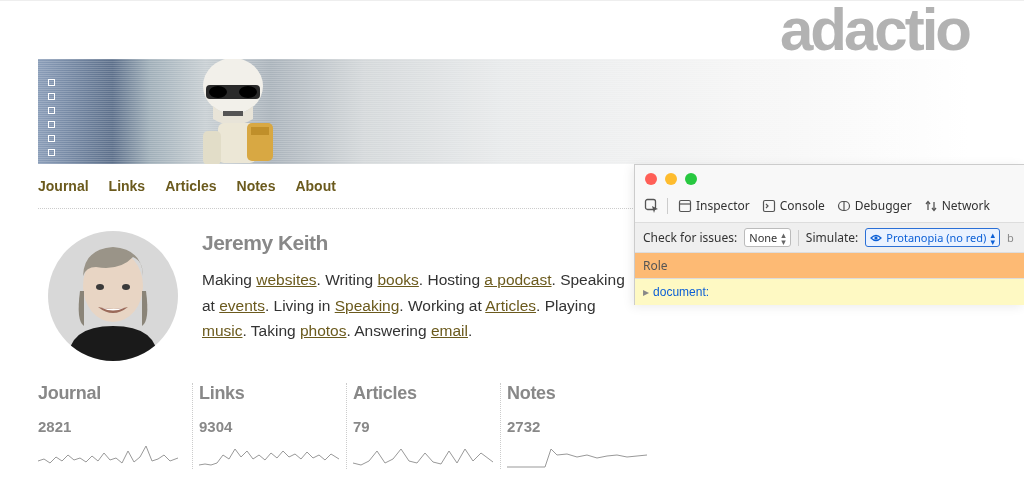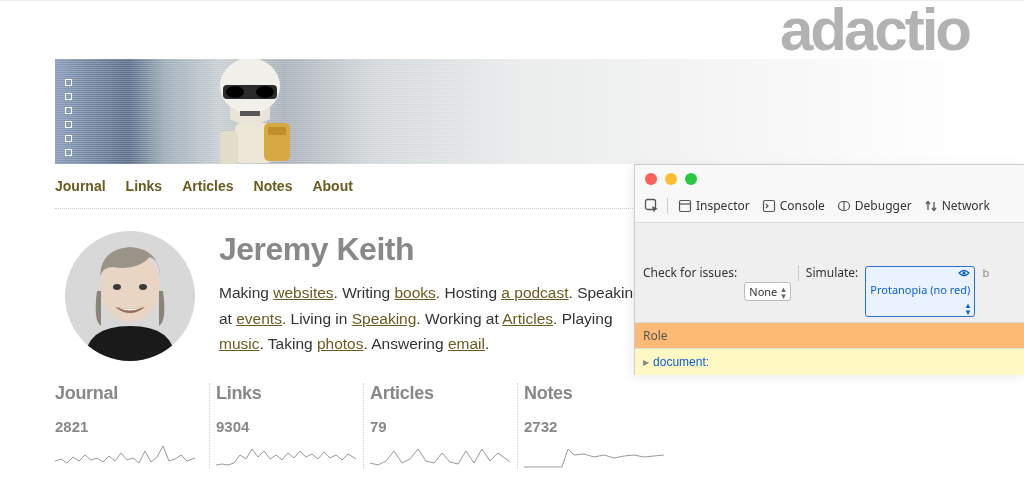--- a/index.html
+++ b/index.html
@@ -1,28 +1,28 @@
 <!DOCTYPE html>
 <html><head>
 <meta charset="utf-8">
 <style>
 * { margin: 0; padding: 0; box-sizing: border-box; }
 body { font-family: "Helvetica Neue", Helvetica, Arial, sans-serif; background: #fff; color: #333; width: 1024px; height: 500px; overflow: hidden; position: relative; }
-.page { padding: 10px 55px 0 55px; border-top: 1px solid #eee; }
+.page { padding: 10px 55px 0 38px; border-top: 1px solid #eee; }
 .site-title { position: absolute; right: 55px; top: -5px; font-size: 60px; font-weight: 900; letter-spacing: -3px; color: #b2b2b2; font-family: Arial, sans-serif; }
 .banner { height: 105px; margin-top: 48px; position: relative; overflow: hidden; background: linear-gradient(90deg, #8a9db8 0%, #5c6f8a 8%, #9faeb8 12%, #c8cfd3 18%, #aab3bb 25%, #d4d8da 35%, #e8eaeb 50%, #f5f5f5 75%, #fff 100%); }
 .banner::before { content: ""; position: absolute; inset: 0; background: repeating-linear-gradient(0deg, rgba(255,255,255,0.18) 0 1px, transparent 1px 2px); }
 .trooper { position: absolute; left: 135px; top: -8px; width: 150px; height: 125px; }
 .squares { position: absolute; left: 10px; top: 20px; display: flex; flex-direction: column; gap: 7px; }
 .squares span { width: 7px; height: 7px; border: 1px solid #fff; display: block; }
 .nav { display: flex; gap: 20px; padding: 14px 0; border-bottom: 1px dotted #ccc; }
 .nav a { color: #6b5a1d; font-weight: bold; font-size: 14px; text-decoration: none; cursor: pointer; }
 .profile { display: flex; gap: 24px; padding: 22px 0 16px 10px; }
 .avatar { width: 130px; height: 130px; border-radius: 50%; overflow: hidden; flex-shrink: 0; }
-.bio h1 { font-size: 32px; font-weight: bold; color: #888; margin-bottom: 12px; letter-spacing: -0.5px; }
+.bio h1 { font-size: 21px; font-weight: bold; color: #888; margin-bottom: 12px; letter-spacing: -0.5px; }
 .bio p { font-size: 15.5px; line-height: 1.65; color: #333; max-width: 440px; }
 .bio a { color: #6b5a1d; text-decoration: underline; cursor: pointer; }
 .stats { display: flex; padding-top: 6px; }
 .stat { width: 154px; border-left: 1px dotted #ccc; padding-left: 6px; }
 .stat:first-child { border-left: none; padding-left: 0; }
 .stat h2 { font-size: 18px; font-weight: bold; color: #888; letter-spacing: -0.3px; }
 .stat .count { font-size: 15px; font-weight: bold; color: #888; margin-top: 14px; }
 .spark { width: 140px; height: 28px; margin-top: 6px; }
 .spark polyline { fill: none; stroke: #999; stroke-width: 1; }
 
@@ -30,22 +30,22 @@
 .devtools { position: absolute; right: 0; top: 164px; width: 390px; background: #f8f8f8; border: 1px solid #ccc; border-right: none; border-bottom: none; font-family: -apple-system, system-ui, sans-serif; font-size: 12px; box-shadow: -2px 2px 10px rgba(0,0,0,0.08); }
 .traffic { padding: 8px 10px 6px; display: flex; gap: 8px; }
 .dot { width: 12px; height: 12px; border-radius: 50%; cursor: pointer; }
 .dot.red { background: #ff5f57; } .dot.yellow { background: #febc2e; } .dot.green { background: #28c840; }
 .tabs { display: flex; align-items: center; gap: 4px; padding: 4px 8px 6px; border-bottom: 1px solid #ddd; }
 .tabs .pick { width: 18px; height: 18px; display: flex; align-items: center; justify-content: center; cursor: pointer; }
 .tabs .sep { width: 1px; height: 16px; background: #ccc; margin: 0 2px; }
 .tabs .tab { display: flex; align-items: center; gap: 4px; padding: 2px 4px; cursor: pointer; color: #333; white-space: nowrap; }
 .toolbar { display: flex; align-items: center; padding: 5px 8px; border-bottom: 1px solid #ddd; gap: 7px; background: #efefef; }
 .toolbar .sep { width: 1px; height: 16px; background: #ccc; }
-.select { display: inline-flex; align-items: flex-end; gap: 4px; border: 1px solid #bbb; border-radius: 3px; padding: 1px 4px; background: #fff; cursor: pointer; font-size: 11px; margin-top: 38px; }
-.select.hl { border-color: #2a6fd6; background: #eaf2ff; color: #0b5fd6; flex-direction: column; }
+.select { display: inline-flex; align-items: center; gap: 4px; border: 1px solid #bbb; border-radius: 3px; padding: 1px 4px; background: #fff; cursor: pointer; font-size: 11px; }
+.select.hl { border-color: #2a6fd6; background: #eaf2ff; color: #0b5fd6; }
 .arrows { font-size: 9px; line-height: 7px; display: flex; flex-direction: column; color: #666; }
 .role-head { padding: 4px 8px; border-bottom: 1px solid #ddd; color: #555; background: #fdba74; }
 .tree { padding: 6px 8px; font-family: Liberation Sans, sans-serif; color: #0b5fd6; background: #fef9c3; }
 .tree .tw { color: #888; margin-right: 4px; cursor: pointer; display: inline-block; }
 .cut { color: #888; font-size: 11px; }
 svg { display: block; }
 </style>
 </head>
 <body>
 

